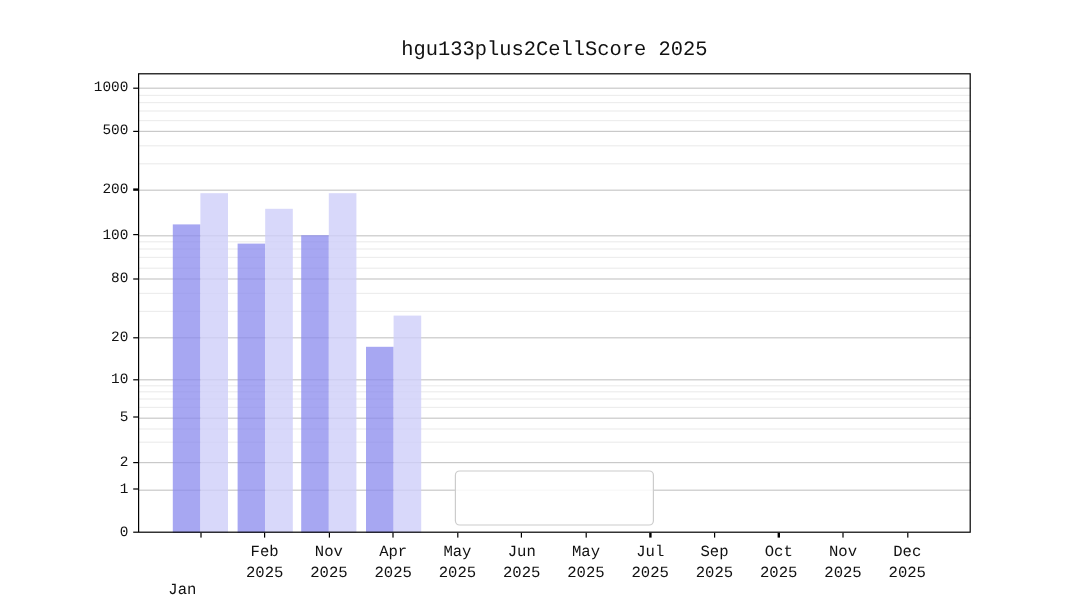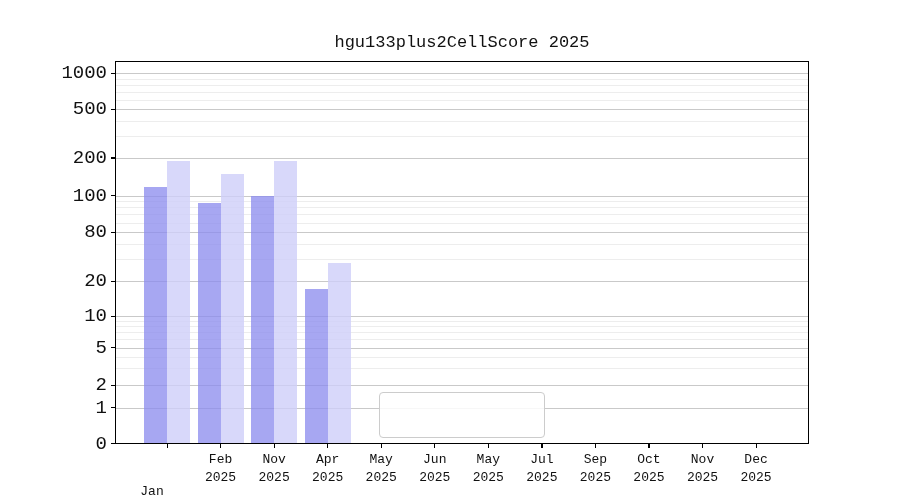--- a/index.html
+++ b/index.html
@@ -26,21 +26,21 @@
     box-sizing:border-box;
     pointer-events:none;
   }
   .gridline { position:absolute; height:1px; left:115px; width:694px; }
   .gridline.minor { background:#ededed; }
   .gridline.major { background:#c9c9c9; }
   .bar { position:absolute; }
   .ytick-mark { position:absolute; width:4px; height:1.2px; background:#000; left:111px; }
   .ytick-label {
     position:absolute; left:45px; width:62px;
-    text-align:right; font-size:19px; line-height:16px; color:#111;
+    text-align:right; font-size:12px; line-height:16px; color:#111;
   }
   .xtick-mark { position:absolute; width:1.2px; height:4px; background:#000; top:444px; }
   .xtick-label {
     position:absolute; top:451px; width:60px;
     text-align:center; font-size:13px; line-height:17.5px; color:#111;
     white-space:pre-line;
   }
   .legend {
     position:absolute;
     left:379px; top:392px; width:166px; height:46px;

